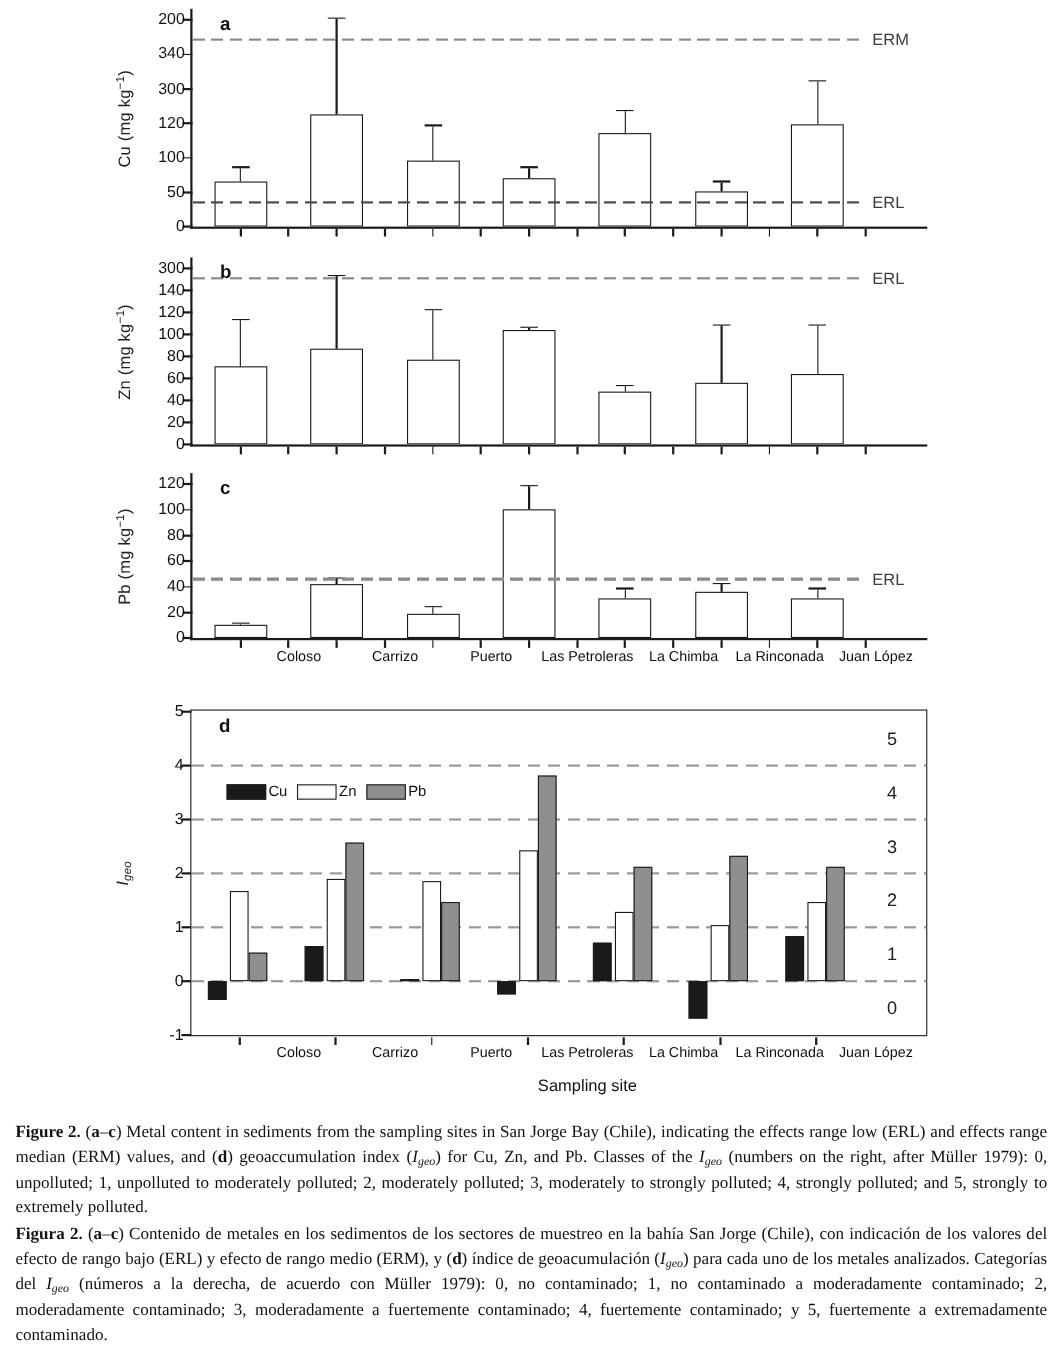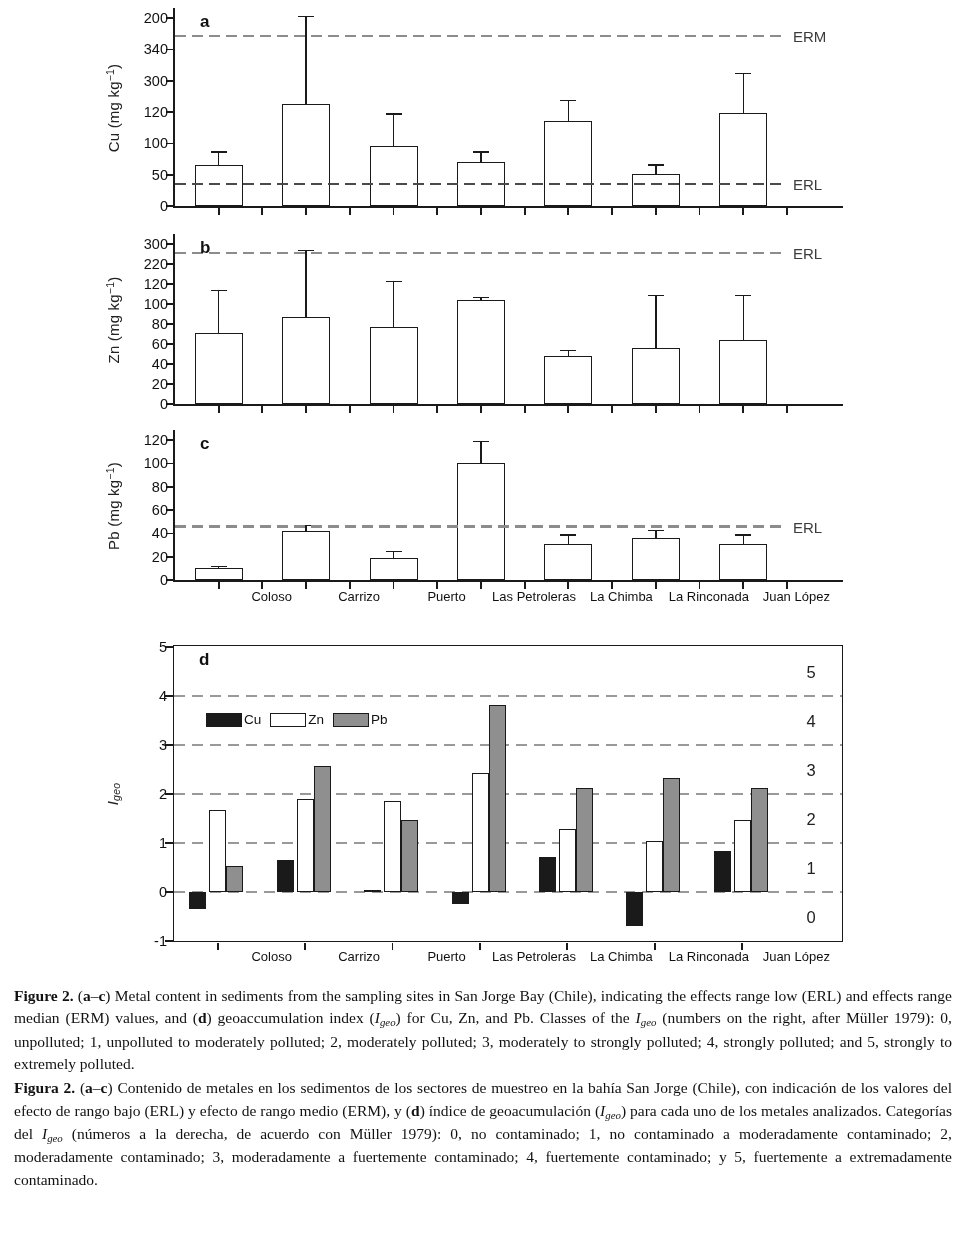--- a/index.html
+++ b/index.html
@@ -133,21 +133,21 @@
           <div class="yticklab" style="bottom: 31px;">40</div>
           <div class="ytick" style="bottom: 59px;"></div>
           <div class="yticklab" style="bottom: 51px;">60</div>
           <div class="ytick" style="bottom: 79px;"></div>
           <div class="yticklab" style="bottom: 71px;">80</div>
           <div class="ytick" style="bottom: 99px;"></div>
           <div class="yticklab" style="bottom: 91px;">100</div>
           <div class="ytick" style="bottom: 119px;"></div>
           <div class="yticklab" style="bottom: 111px;">120</div>
           <div class="ytick" style="bottom: 139px;"></div>
-          <div class="yticklab" style="bottom: 131px;">220</div>
+          <div class="yticklab" style="bottom: 131px;">140</div>
           <div class="ytick" style="bottom: 159px;"></div>
           <div class="yticklab" style="bottom: 151px;">300</div>
           <div class="bar" style="left: 19.7143px; height: 71px;"></div>
           <div class="estem" style="left: 42.9643px; bottom: 71px; height: 42px;"></div>
           <div class="ecap" style="left: 35.7143px; bottom: 113px;"></div>
           <div class="bar" style="left: 107.143px; height: 87px;"></div>
           <div class="estem" style="left: 130.393px; bottom: 87px; height: 66px;"></div>
           <div class="ecap" style="left: 123.143px; bottom: 153px;"></div>
           <div class="bar" style="left: 194.571px; height: 77px;"></div>
           <div class="estem" style="left: 217.821px; bottom: 77px; height: 45px;"></div>
@@ -333,18 +333,21 @@
     <div class="cats">
         <div class="catlab" style="left: 43.7143px;">Coloso</div>
         <div class="catlab" style="left: 131.143px;">Carrizo</div>
         <div class="catlab" style="left: 218.571px;">Puerto</div>
         <div class="catlab" style="left: 306px;">Las Petroleras</div>
         <div class="catlab" style="left: 393.429px;">La Chimba</div>
         <div class="catlab" style="left: 480.857px;">La Rinconada</div>
         <div class="catlab" style="left: 568.286px;">Juan López</div>
       </div>
 
+    <div class="xlabel-row">
+      <span>Sampling site</span>
+    </div>
 
   </div>
 
   <p class="caption"><span class="run-b">Figure 2.</span><span> (</span><span class="run-b">a</span><span>–</span><span class="run-b">c</span><span>) Metal content in sediments from the sampling sites in San Jorge Bay (Chile), indicating the effects range low (ERL) and effects range median (ERM) values, and (</span><span class="run-b">d</span><span>) geoaccumulation index (</span><span class="run-i">I</span><span class="run-isub">geo</span><span>) for Cu, Zn, and Pb. Classes of the </span><span class="run-i">I</span><span class="run-isub">geo</span><span> (numbers on the right, after Müller 1979): 0, unpolluted; 1, unpolluted to moderately polluted; 2, moderately polluted; 3, moderately to strongly polluted; 4, strongly polluted; and 5, strongly to extremely polluted.</span></p>
   <p class="caption second"><span class="run-b">Figura 2.</span><span> (</span><span class="run-b">a</span><span>–</span><span class="run-b">c</span><span>) Contenido de metales en los sedimentos de los sectores de muestreo en la bahía San Jorge (Chile), con indicación de los valores del efecto de rango bajo (ERL) y efecto de rango medio (ERM), y (</span><span class="run-b">d</span><span>) índice de geoacumulación (</span><span class="run-i">I</span><span class="run-isub">geo</span><span>) para cada uno de los metales analizados. Categorías del </span><span class="run-i">I</span><span class="run-isub">geo</span><span> (números a la derecha, de acuerdo con Müller 1979): 0, no contaminado; 1, no contaminado a moderadamente contaminado; 2, moderadamente contaminado; 3, moderadamente a fuertemente contaminado; 4, fuertemente contaminado; y 5, fuertemente a extremadamente contaminado.</span></p>
 </div>
 
 </body></html>

